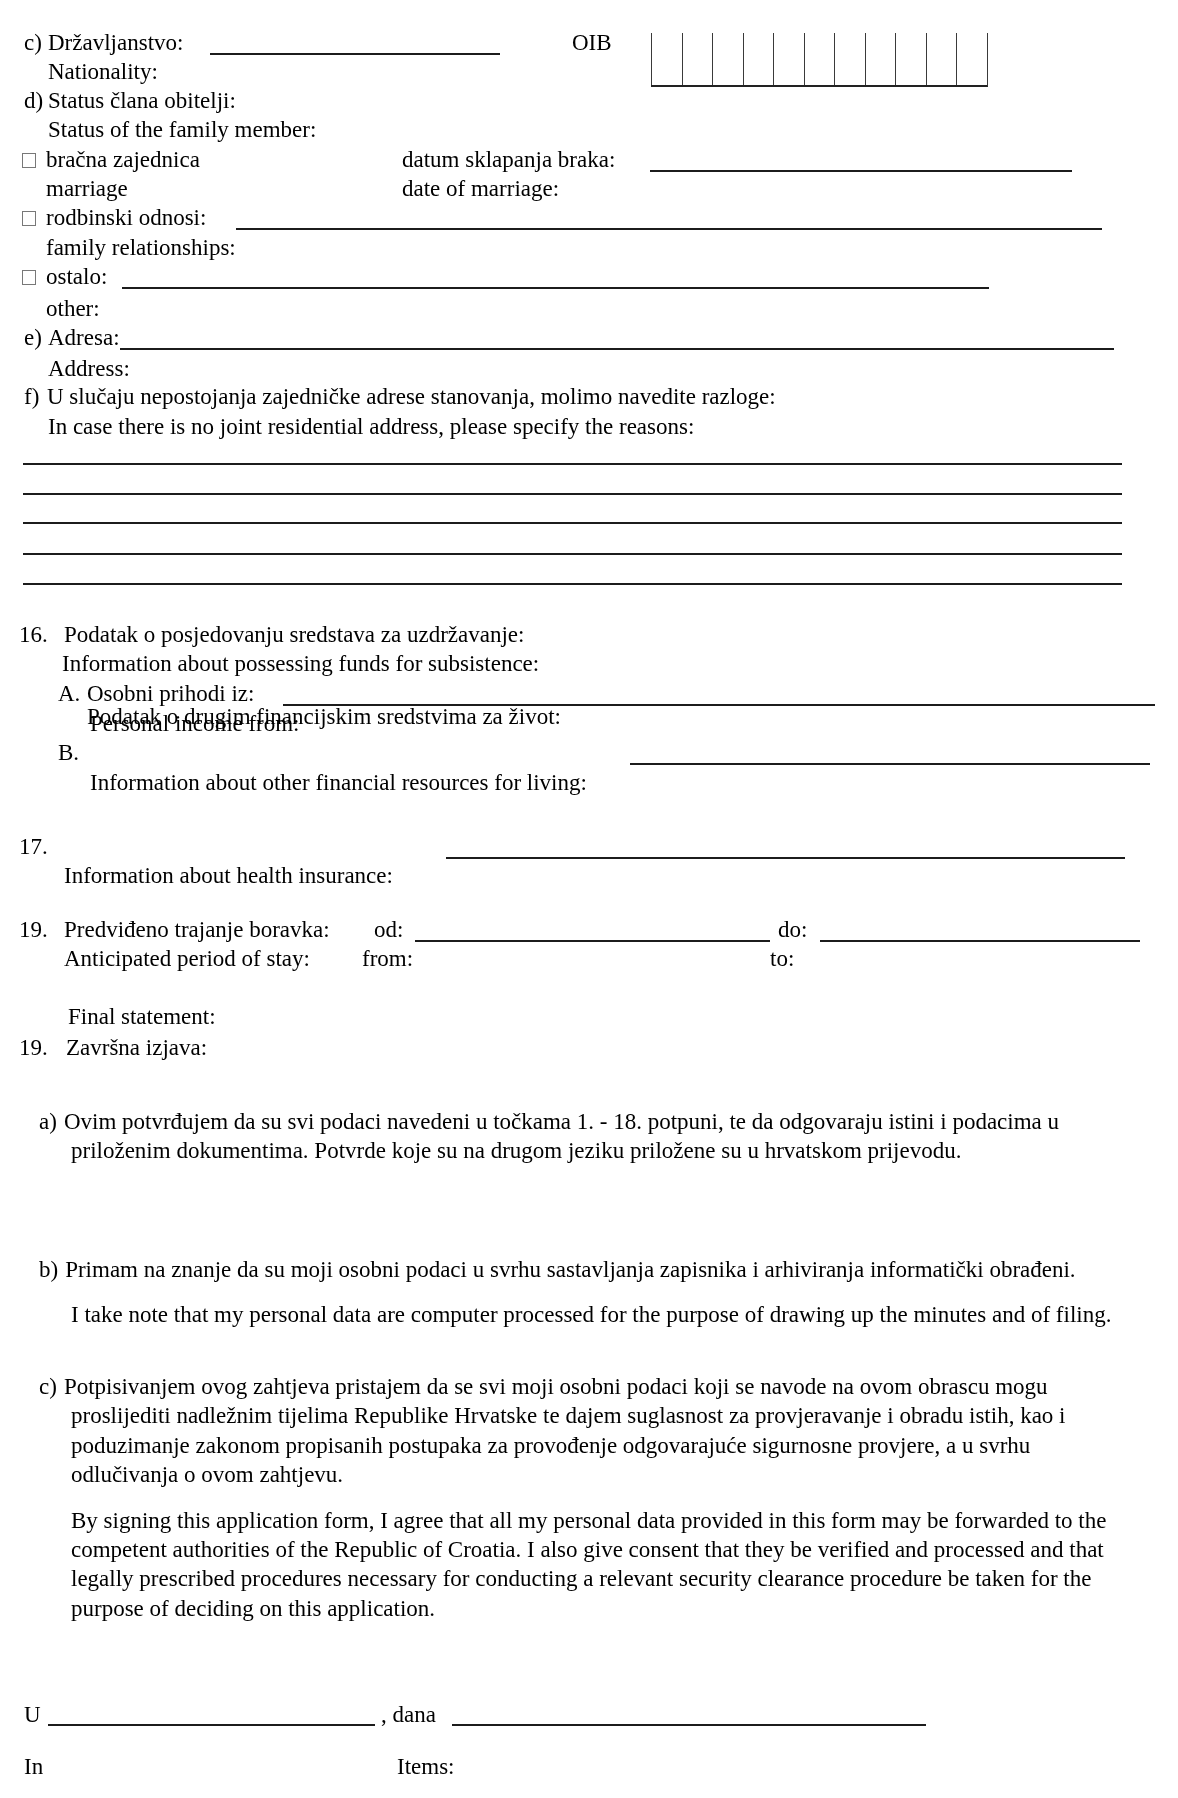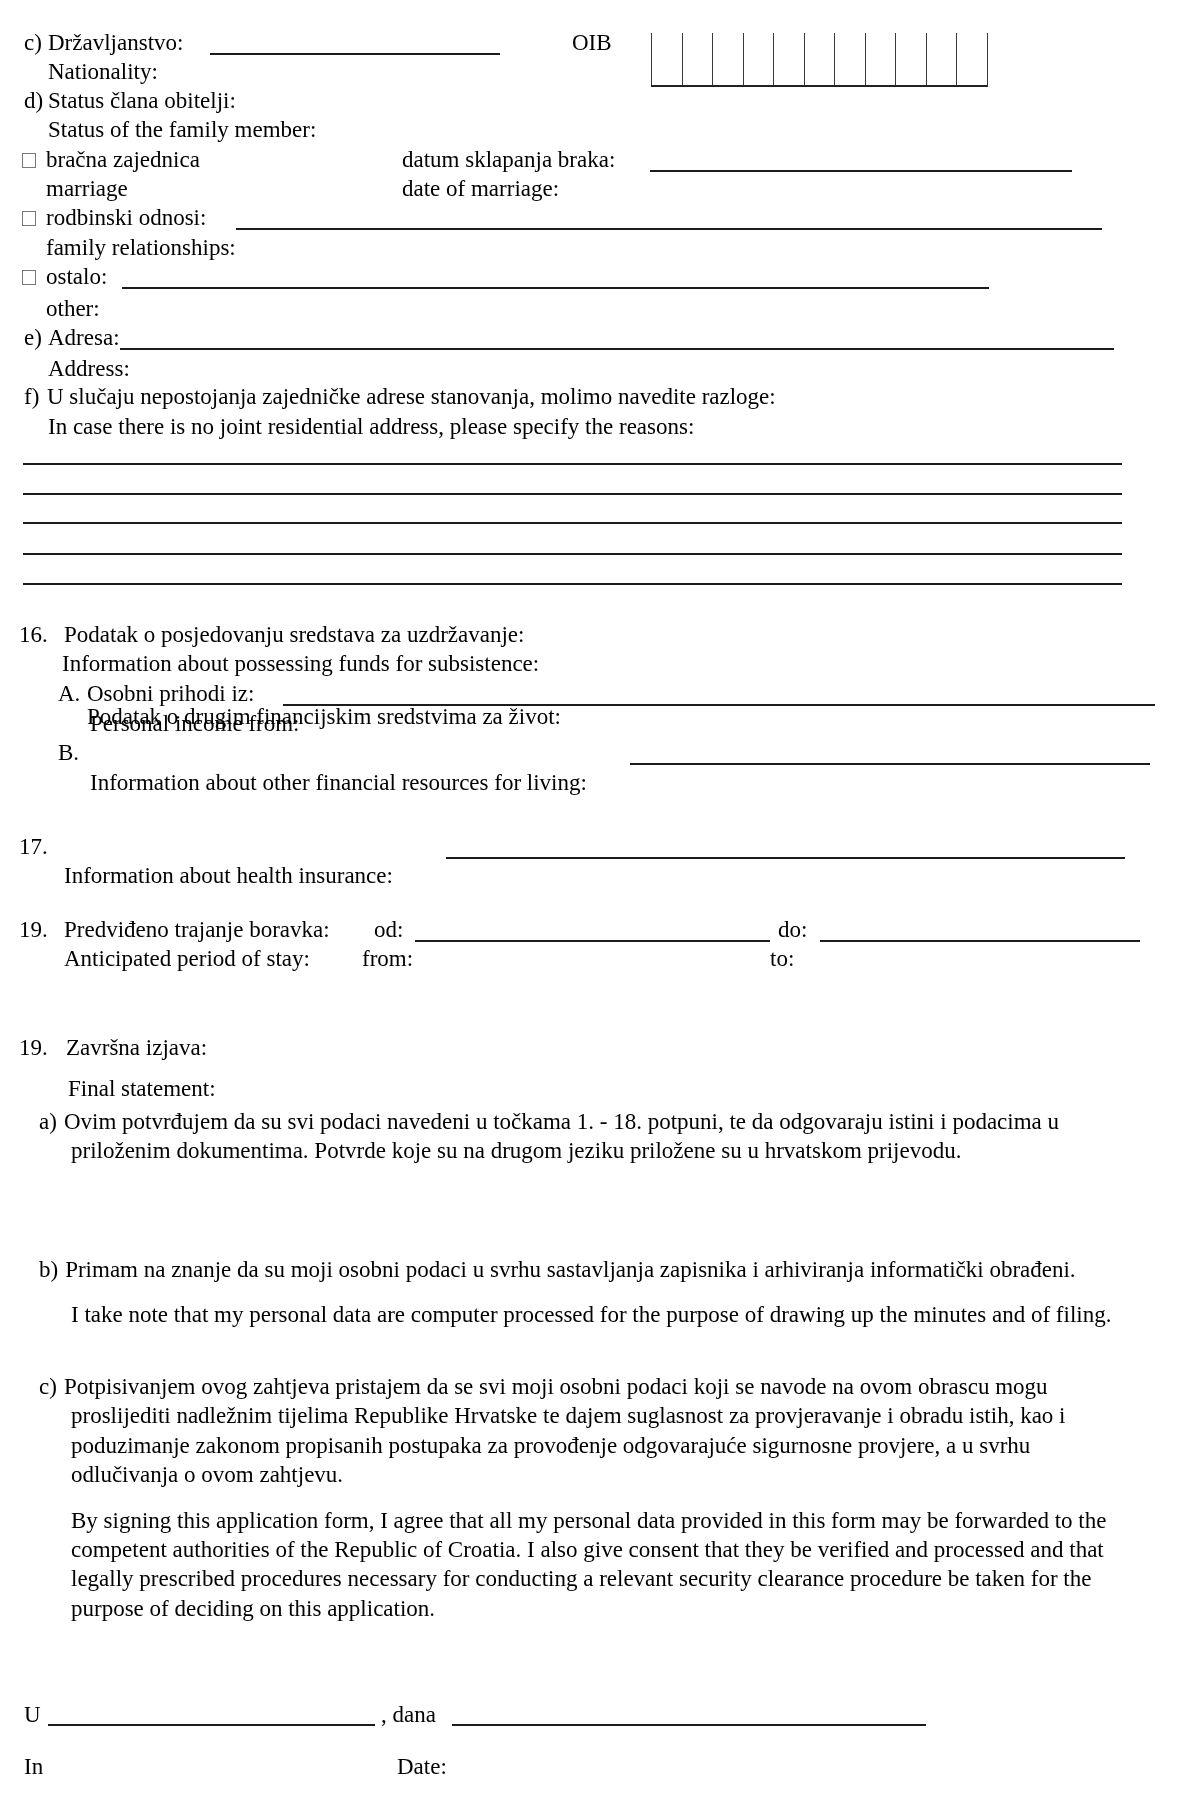--- a/index.html
+++ b/index.html
@@ -101,21 +101,21 @@
   <span class="t" style="left:374px;top:917px">od:</span>
   <div class="uline" style="left:415px;top:940px;width:355px"></div>
   <span class="t" style="left:778px;top:917px">do:</span>
   <div class="uline" style="left:820px;top:940px;width:320px"></div>
   <span class="t" style="left:64px;top:946px">Anticipated period of stay:</span>
   <span class="t" style="left:362px;top:946px">from:</span>
   <span class="t" style="left:770px;top:946px">to:</span>
 
   <span class="t" style="left:19px;top:1035px">19.</span>
   <span class="t" style="left:66px;top:1035px">Završna izjava:</span>
-  <span class="t" style="left:68px;top:1076px">Final statement:</span>
+  <span class="t" style="left:68px;top:1004px">Final statement:</span>
 
   <div class="stmt" style="top:1091px">
     <p class="first">
       <span class="mk">a)</span><span>Ovim potvrđujem da su svi podaci navedeni u točkama 1. - 18. potpuni, te da odgovaraju istini i podacima u priloženim dokumentima. Potvrde koje su na drugom jeziku priložene su u hrvatskom prijevodu.</span>
     </p>
   </div>
 
   <div class="stmt" style="top:1239px">
     <p class="first">
       <span class="mk">b)</span><span>Primam na znanje da su moji osobni podaci u svrhu sastavljanja zapisnika i arhiviranja informatički obrađeni.</span>
@@ -128,15 +128,15 @@
       <span class="mk">c)</span><span>Potpisivanjem ovog zahtjeva pristajem da se svi moji osobni podaci koji se navode na ovom obrascu mogu proslijediti nadležnim tijelima Republike Hrvatske te dajem suglasnost za provjeravanje i obradu istih, kao i poduzimanje zakonom propisanih postupaka za provođenje odgovarajuće sigurnosne provjere, a u svrhu odlučivanja o ovom zahtjevu.</span>
     </p>
     <p><span>By signing this application form, I agree that all my personal data provided in this form may be forwarded to the competent authorities of the Republic of Croatia. I also give consent that they be verified and processed and that legally prescribed procedures necessary for conducting a relevant security clearance procedure be taken for the purpose of deciding on this application.</span></p>
   </div>
 
   <span class="t" style="left:24px;top:1702px">U</span>
   <div class="uline" style="left:48px;top:1724px;width:327px"></div>
   <span class="t" style="left:381px;top:1702px">, dana</span>
   <div class="uline" style="left:452px;top:1724px;width:474px"></div>
   <span class="t" style="left:24px;top:1754px">In</span>
-  <span class="t" style="left:397px;top:1754px">Date:</span>
+  <span class="t" style="left:397px;top:1754px">Items:</span>
 
 </div>
 
 </body></html>

